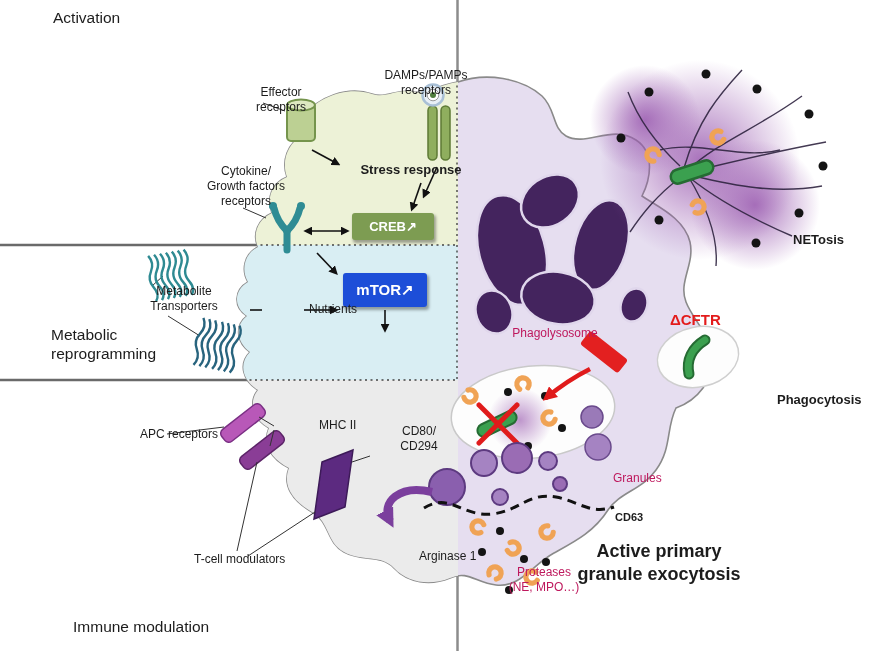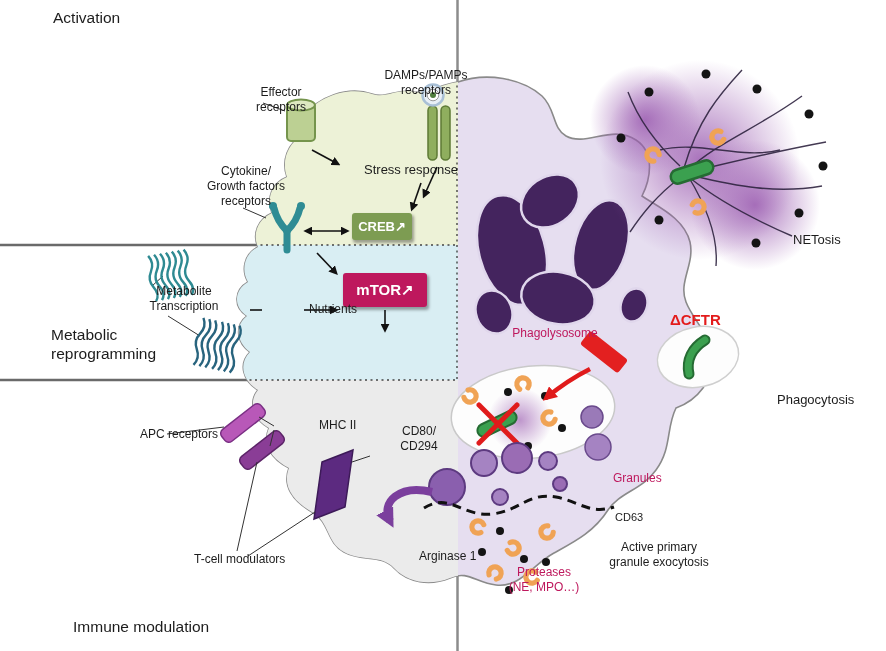--- a/index.html
+++ b/index.html
@@ -14,32 +14,32 @@
   .label{
     position:absolute;
     font-size:12px;
     line-height:1.25;
     color:#1c1c1c;
     white-space:pre-line;
     margin-left:43px;
   }
   .ctr{transform:translateX(-50%);text-align:center;}
   .t15{font-size:15.5px;}
-  .bold{font-weight:normal;font-size:13px;}
+  .bold{font-weight:bold;font-size:13px;}
   .gray{color:#be185d;}
   .red{color:#e31b1b;font-weight:bold;font-size:15px;}
   .nodebox{
     position:absolute;
     display:flex;align-items:center;justify-content:center;
     color:#ffffff;font-weight:bold;
     border-radius:3px;
     box-shadow:1.5px 2.5px 3px rgba(0,0,0,0.35);
   }
-  .creb{left:352px;top:213px;width:60px;height:27px;background:#7d9c52;font-size:13px;}
-  .mtor{left:343px;top:273px;width:84px;height:34px;background:#be185d;font-size:15px;}
+  .creb{left:352px;top:213px;width:82px;height:27px;background:#7d9c52;font-size:13px;}
+  .mtor{left:343px;top:273px;width:84px;height:34px;background:#1d4ed8;font-size:15px;}
 </style>
 </head>
 <body>
 
 <div class="stage">
 
 <svg width="886" height="651" viewBox="0 0 886 651">
   <defs>
     <clipPath id="cellClip">
       <path d="M 302 118 C 318 96 348 86 372 94 C 386 99 398 88 414 92 C 428 95 440 84 458 82
@@ -293,34 +293,34 @@
 <div class="label ctr" style="left:238px;top:85px">Effector
 receptors</div>
 <div class="label ctr" style="left:203px;top:164px">Cytokine/
 Growth factors
 receptors</div>
 <div class="label ctr bold" style="left:368px;top:162px">Stress response</div>
 <div class="nodebox creb">CREB↗</div>
 <div class="nodebox mtor">mTOR↗</div>
 <div class="label" style="left:266px;top:302px">Nutrients</div>
 <div class="label ctr" style="left:141px;top:284px">Metabolite
-Transcription</div>
+Transporters</div>
 
 <div class="label bold" style="left:750px;top:232px">NETosis</div>
 <div class="label ctr gray" style="left:512px;top:326px">Phagolysosome</div>
 <div class="label red" style="left:627px;top:311px">ΔCFTR</div>
 <div class="label bold" style="left:734px;top:392px">Phagocytosis</div>
 
 <div class="label" style="left:97px;top:427px">APC receptors</div>
 <div class="label" style="left:276px;top:418px">MHC II</div>
 <div class="label ctr" style="left:376px;top:424px">CD80/
 CD294</div>
 <div class="label" style="left:151px;top:552px">T-cell modulators</div>
 <div class="label" style="left:376px;top:549px">Arginase 1</div>
 
 <div class="label gray" style="left:570px;top:471px">Granules</div>
 <div class="label bold" style="left:572px;top:511px;font-size:11px">CD63</div>
-<div class="label ctr bold" style="left:616px;top:540px;font-size:12px">Active primary
+<div class="label ctr bold" style="left:616px;top:540px;font-size:18px">Active primary
 granule exocytosis</div>
 <div class="label ctr gray" style="left:501px;top:565px">Proteases
 (NE, MPO…)</div>
 
 </div>
 
 </body></html>

